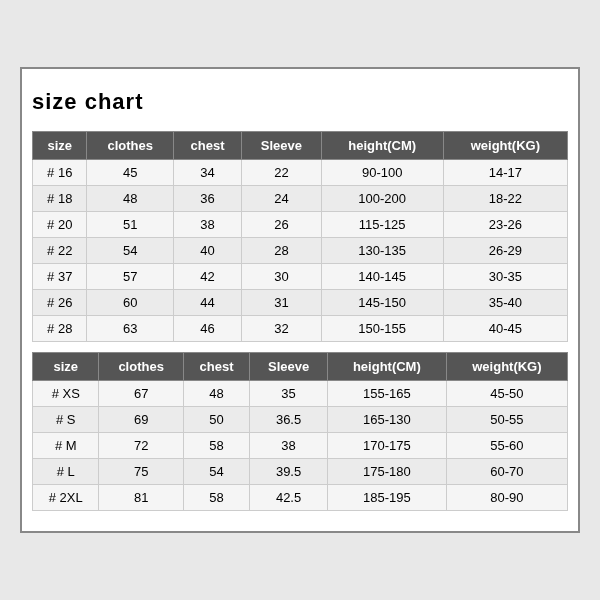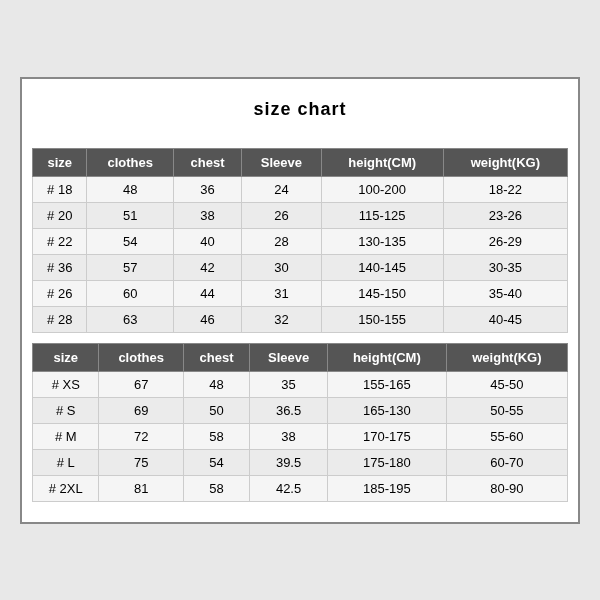--- a/index.html
+++ b/index.html
@@ -12,24 +12,23 @@
       height: 600px;
       font-family: Arial, sans-serif;
     }
     .container {
       background: #ffffff;
       border: 2px solid #888;
       width: 560px;
       padding: 10px;
     }
     .title {
-      text-align: center;
-      font-size: 18px;
+      font-size: 22px;
       font-weight: bold;
-      padding: 10px 0 28px 0;
+      padding: 10px 0 16px 0;
       letter-spacing: 1px;
     }
     table {
       width: 100%;
       border-collapse: collapse;
       margin-bottom: 10px;
     }
     thead th {
       background: #555;
       color: #fff;
@@ -61,20 +60,28 @@
       <tr>
       <th>size</th>
           <th>clothes</th>
           <th>chest</th>
           <th>Sleeve</th>
           <th>height(CM)</th>
           <th>weight(KG)</th>
         </tr>
     </thead>
     <tbody>
+    <tr>
+          <td># 16</td>
+          <td>45</td>
+          <td>34</td>
+          <td>22</td>
+          <td>90-100</td>
+          <td>14-17</td>
+        </tr>
         <tr>
           <td># 18</td>
           <td>48</td>
           <td>36</td>
           <td>24</td>
           <td>100-200</td>
           <td>18-22</td>
         </tr>
         <tr>
           <td># 20</td>
@@ -86,21 +93,21 @@
         </tr>
         <tr>
           <td># 22</td>
           <td>54</td>
           <td>40</td>
           <td>28</td>
           <td>130-135</td>
           <td>26-29</td>
         </tr>
         <tr>
-          <td># 36</td>
+          <td># 37</td>
           <td>57</td>
           <td>42</td>
           <td>30</td>
           <td>140-145</td>
           <td>30-35</td>
         </tr>
         <tr>
           <td># 26</td>
           <td>60</td>
           <td>44</td>

